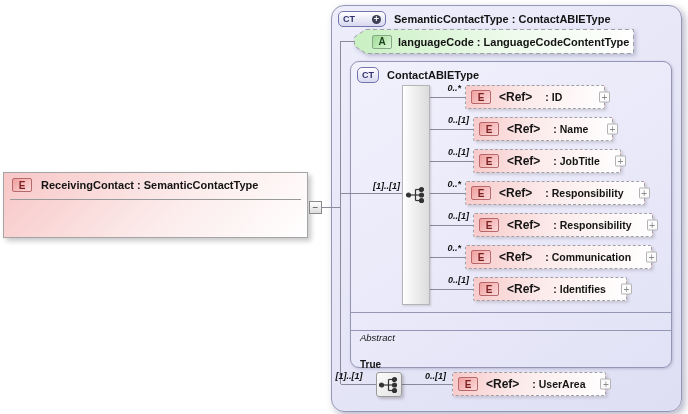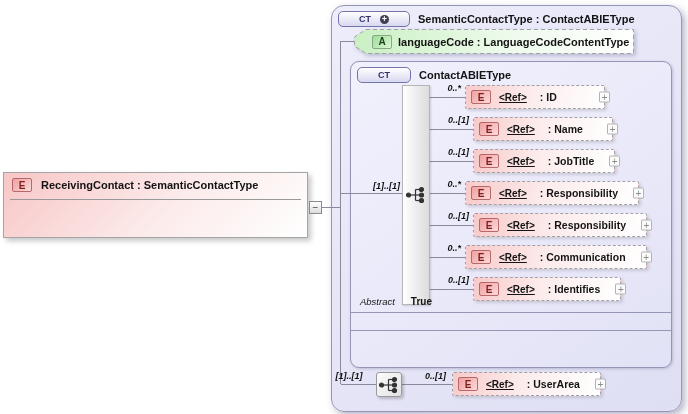--- a/index.html
+++ b/index.html
@@ -7,23 +7,23 @@
          font-family:"Liberation Sans","DejaVu Sans",sans-serif;color:#141414;}
   
   .badge{display:inline-flex;align-items:center;justify-content:center;box-sizing:border-box;
          font-weight:bold;flex:0 0 auto;}
   .ebadge{width:20px;height:14px;border:1px solid #b76868;border-radius:2px;
           background:linear-gradient(135deg,#f19f9f 0%,#fadada 100%);
           color:#7c1f1f;font-size:10px;}
   .abadge{width:20px;height:14px;border:1px solid #86a886;border-radius:2px;
           background:linear-gradient(135deg,#9fdd96 0%,#ddf6d8 100%);
           color:#1e431e;font-size:10px;}
-  .ctbadge{height:16px;padding:0 20px;border:1px solid #7474ac;border-radius:5px;
+  .ctbadge{height:16px;padding:0 4px;border:1px solid #7474ac;border-radius:5px;
           background:linear-gradient(180deg,#ffffff 0%,#d8d8f0 100%);
-          color:#32326e;font-size:9px;gap:8px;}
+          color:#32326e;font-size:9px;gap:16px;}
   .plus-circle{display:inline-flex;width:9px;height:9px;border-radius:50%;background:#3f3f55;
           color:#fff;font-size:9px;line-height:9px;align-items:center;justify-content:center;
           font-weight:bold;margin-left:1px;}
   
   #left-box{position:absolute;left:3px;top:172px;width:305px;height:66px;box-sizing:border-box;
           border:1px solid #a5a5a5;background:linear-gradient(135deg,#f8c6c6 0%,#fcebeb 55%,#ffffff 100%);
           box-shadow:3px 3px 5px rgba(0,0,0,.22);}
   .lb-title-row{position:absolute;left:8px;top:5px;display:flex;align-items:center;gap:9px;}
   .box-title{font-size:11px;font-weight:bold;white-space:nowrap;text-align:right;}
   .lb-sep{position:absolute;left:6px;right:6px;top:26px;border-top:1px solid #999;}
@@ -58,21 +58,21 @@
   .ib-sep{position:absolute;left:0;right:0;border-top:1px solid #9595b5;}
   .prop-row{position:absolute;left:10px;top:255px;display:flex;gap:16px;align-items:baseline;}
   .prop-name{font-style:italic;font-size:9.5px;}
   .prop-val{font-weight:bold;font-size:10px;}
   
   .elem-box{position:absolute;height:24px;box-sizing:border-box;display:inline-flex;align-items:center;
           min-width:140px;border:1px dashed #a0a0ab;border-radius:2px;padding:0 20px 0 5px;
           background:linear-gradient(100deg,#f8caca 0%,#fcebeb 45%,#ffffff 100%);
           box-shadow:2px 2px 3px rgba(0,0,0,.13);cursor:pointer;}
   .elem-box .ebadge{margin-right:8px;}
-  .ref{font-weight:bold;font-size:10px;white-space:nowrap;text-decoration:underline;}
+  .ref{font-weight:bold;font-size:12px;white-space:nowrap;}
   .etype{font-weight:bold;font-size:10.5px;white-space:nowrap;margin-left:13px;}
   .plusbtn{position:absolute;right:-6px;top:50%;transform:translateY(-50%);width:11px;height:11px;
           box-sizing:border-box;border:1px solid #b3b3b3;background:#fbfbfb;color:#8a8a8a;
           font-size:10px;line-height:9px;display:flex;align-items:center;justify-content:center;
           border-radius:1px;cursor:pointer;}
   
   #seq-box{position:absolute;left:376px;top:372px;width:26px;height:25px;box-sizing:border-box;
           border:1px solid #999;border-radius:3px;background:linear-gradient(135deg,#fcfcfc,#e2e2e2);
           box-shadow:2px 2px 3px rgba(0,0,0,.2);display:flex;align-items:center;justify-content:center;cursor:pointer;}
   #wires{position:absolute;left:0;top:0;pointer-events:none;}
@@ -210,21 +210,21 @@
 
   <div class="card-label" style="left:441px;top:275px;width:28px;text-align:right;">0..[1]</div>
   <div class="elem-box" style="left:473px;top:277px;">
     <span class="badge ebadge">E</span>
     <span class="ref">&lt;Ref&gt;</span>
     <span class="etype">: Identifies</span>
     <span class="plusbtn">+</span>
   </div>
 
   <div class="ib-sep" style="left:350px;right:16px;top:312px;width:322px;position:absolute;"></div>
-  <div class="prop-row" style="left:360px;top:296px;position:absolute;">
+  <div class="prop-row" style="left:360px;top:332px;position:absolute;flex-direction:column;">
     <span class="prop-name">Abstract</span>
     <span class="prop-val">True</span>
   </div>
   <div class="ib-sep" style="left:350px;top:330px;width:322px;position:absolute;"></div>
 
   <div class="card-label" style="left:331px;top:371px;width:36px;text-align:center;">[1]..[1]</div>
   <div id="seq-box">
     <svg width="20" height="18">
       <g stroke="#333" stroke-width="1.2" fill="#333">
         <circle cx="2.5" cy="9" r="2"></circle>

